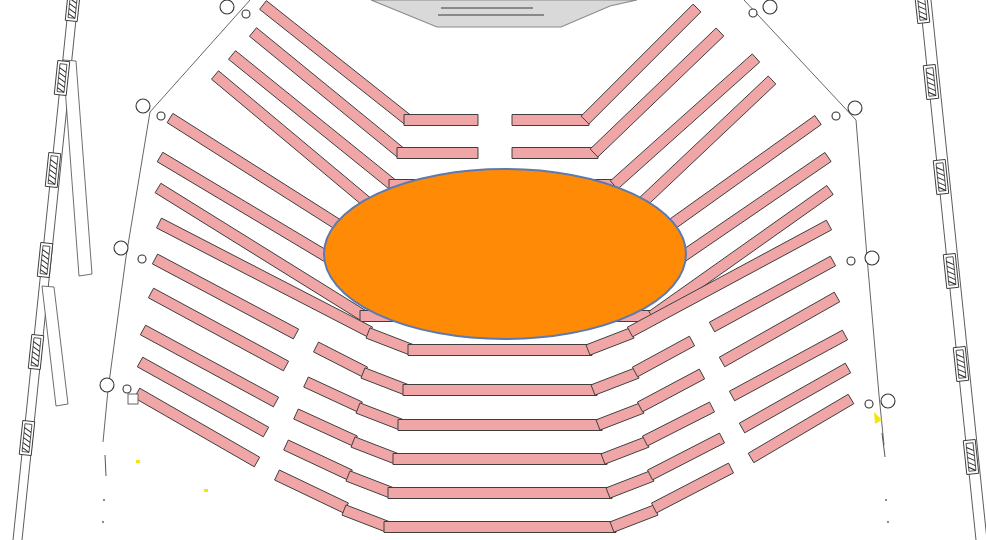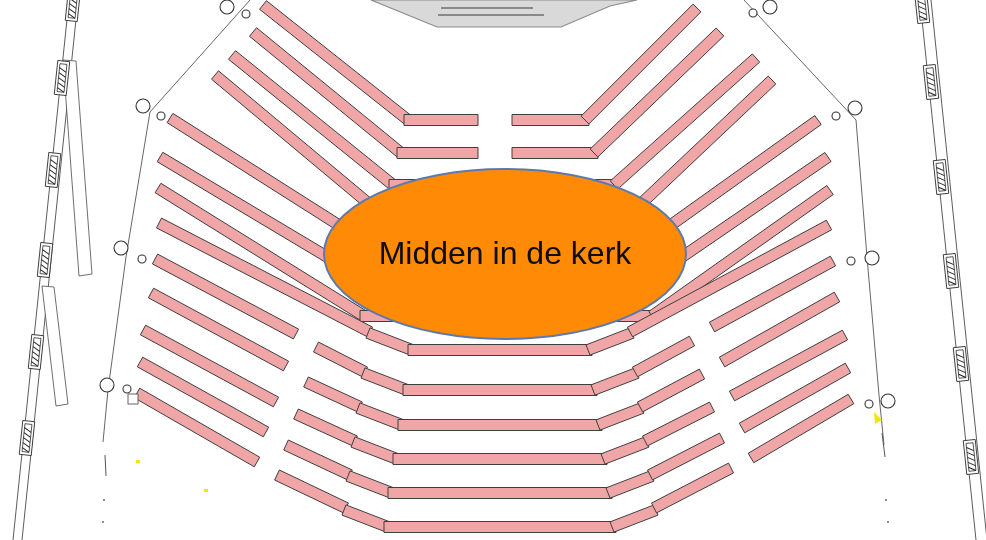--- a/index.html
+++ b/index.html
@@ -231,14 +231,13 @@
       </g>
       <g>
         <polygon points="874,412 882,420 875,424" fill="#f3e511"></polygon>
         <rect x="204" y="489" width="4" height="3" fill="#f3e511"></rect>
         <rect x="136" y="460" width="4" height="3" fill="#f3e511"></rect>
       </g>
       <g>
         <ellipse cx="505" cy="254" rx="181" ry="85" fill="#ff8a05" stroke="#5c7ab0" stroke-width="2"></ellipse>
       </g>
     </svg>
-  <div id="center-label">Midden in de kerk</div>
 </div>
 
 </body></html>

